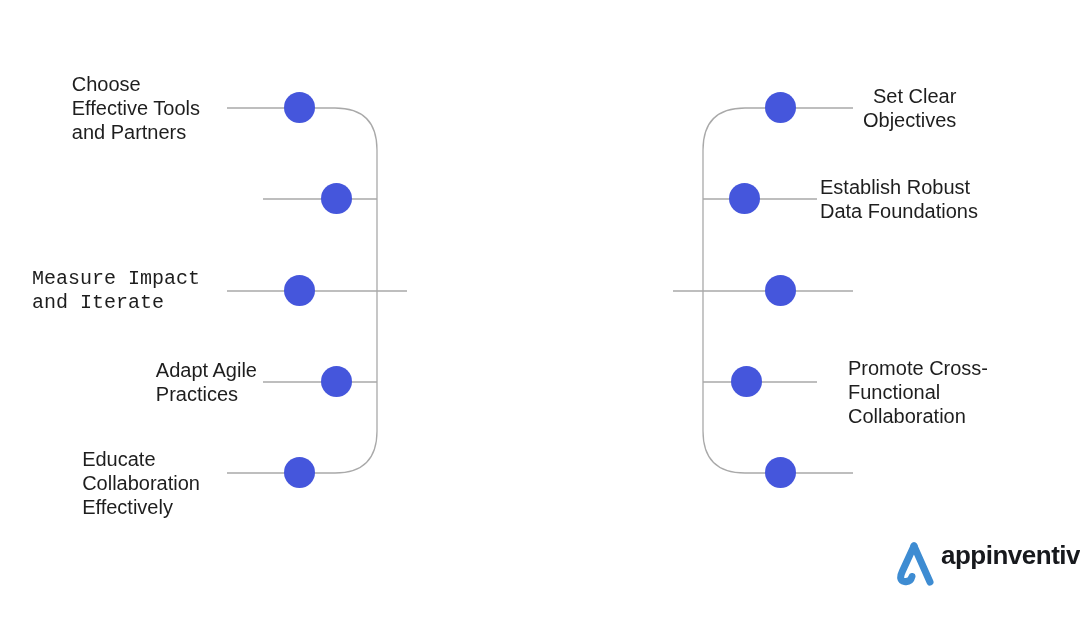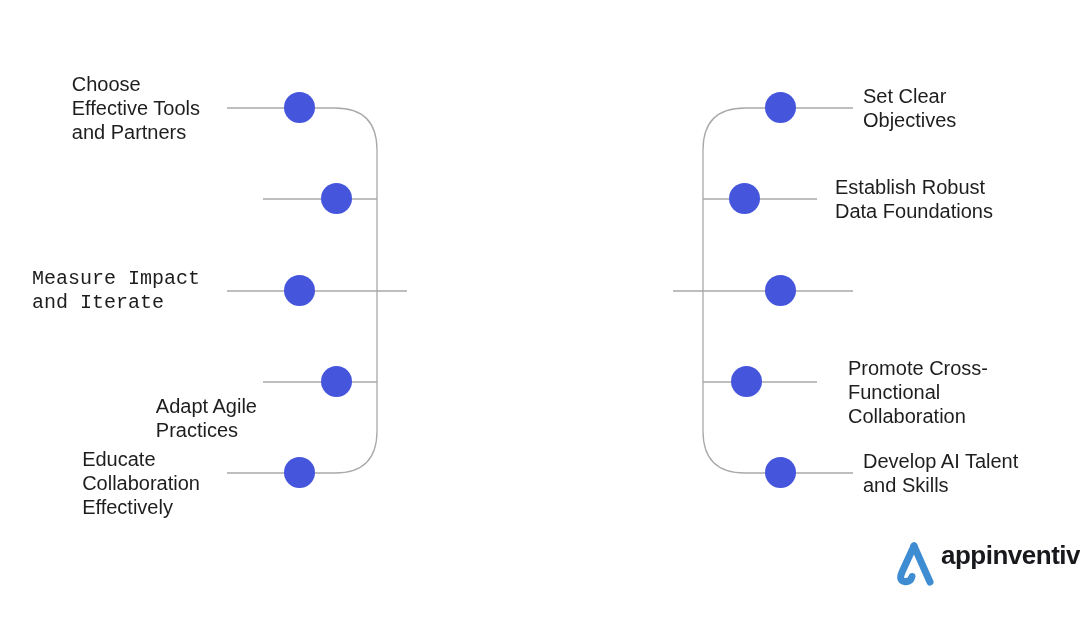--- a/index.html
+++ b/index.html
@@ -113,35 +113,33 @@
   <span class="dot" style="left:729px; top:183px;"></span>
   <span class="dot" style="left:765px; top:275px;"></span>
   <span class="dot" style="left:731px; top:366px;"></span>
   <span class="dot" style="left:765px; top:457px;"></span>
 
   <div class="label left-side" style="right:880px; top:108px;">Choose
 Effective Tools
 and Partners</div>
   <div class="label left-side" style="right:880px; top:291px;font-family:Liberation Mono, monospace;">Measure Impact
 and Iterate</div>
-  <div class="label left-side" style="right:823px; top:382px;margin-top:36px;">Adapt Agile
+  <div class="label left-side" style="right:823px; top:382px;">Adapt Agile
 Practices</div>
   <div class="label left-side nudge" style="right:880px; top:473px;">Educate
 Collaboration
 Effectively</div>
 
-  <div class="label right-side" style="left:863px; top:108px;">Set Clear
+  <div class="label right-side" style="left:863px; top:108px;text-align:right;">Set Clear
 Objectives</div>
-  <div class="label right-side" style="left:820px; top:199px;margin-left:15px;">Establish Robust
+  <div class="label right-side" style="left:820px; top:199px;">Establish Robust
 Data Foundations</div>
   <div class="label right-side nudge" style="left:820px; top:382px;margin-left:28px;">Promote Cross-
 Functional
 Collaboration</div>
-  <div class="label right-side" style="left:863px; top:473px;">Develop AI Talent
-and Skills</div>
 
 
   <div class="logo">
     <svg class="logo-icon" width="42" height="46" viewBox="0 0 42 46" xmlns="http://www.w3.org/2000/svg">
       <path d="M 21 6 L 37 42"></path>
       <path d="M 21 6 L 9.5 31 Q 5 40.5 11.5 41.5 Q 17.5 42.5 19 36.5"></path>
     </svg>
     <span class="logo-text">appinventiv</span>
   </div>
 

